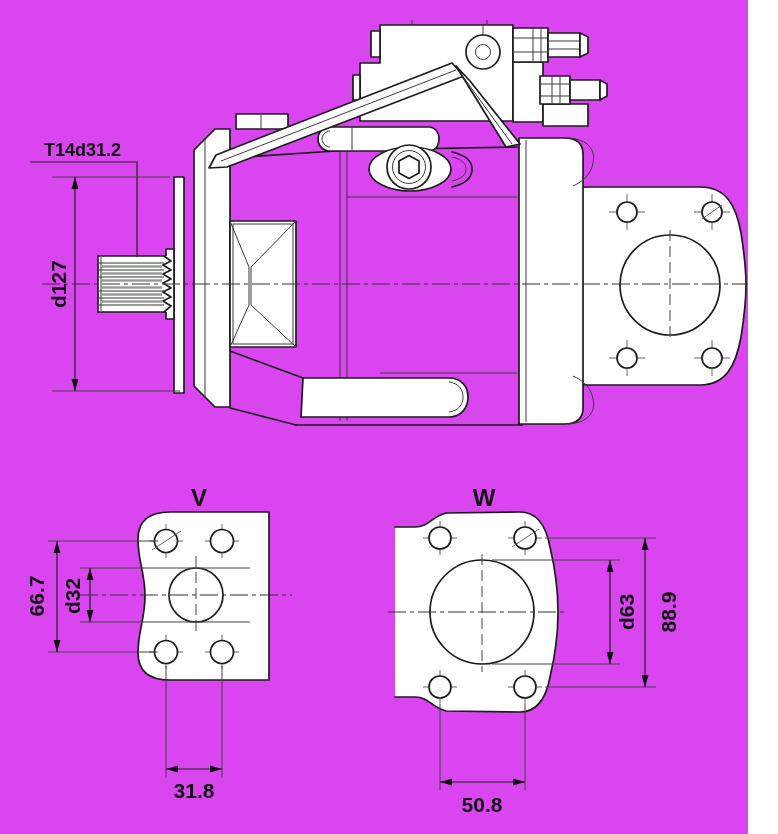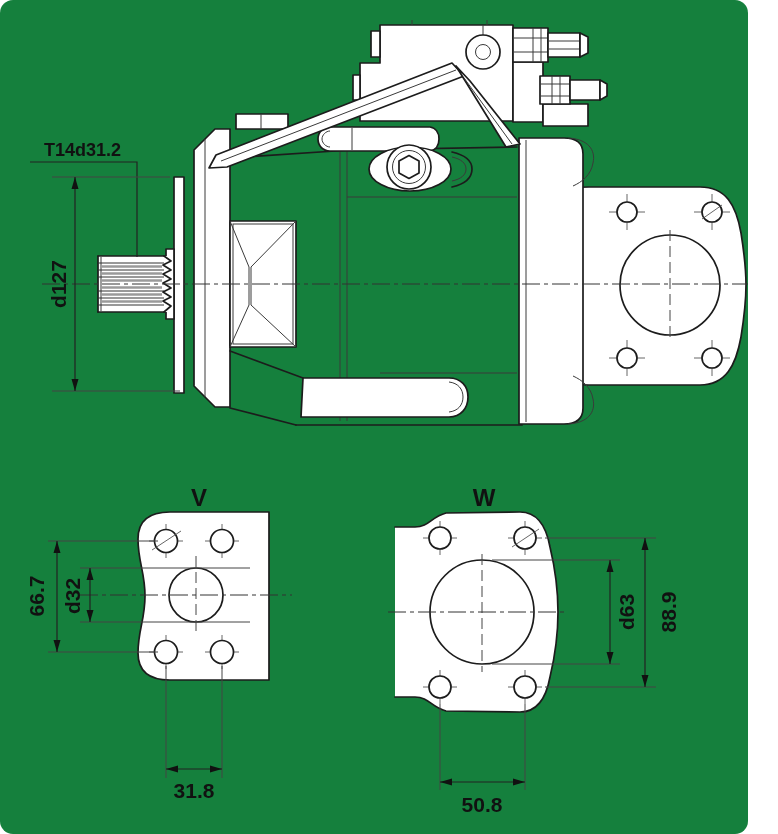--- a/index.html
+++ b/index.html
@@ -1,16 +1,16 @@
 <!DOCTYPE html>
 <html><head>
 <meta charset="utf-8">
 <style>
   html,body{margin:0;padding:0;background:#ffffff;}
-  .page{position:relative;width:748px;height:834px;background:#15803d;overflow:hidden;border-radius:13px;}
+  .page{position:relative;width:748px;height:834px;background:#d946ef;overflow:hidden;}
   svg{position:absolute;left:0;top:0;}
   text{font-family:"Liberation Sans","DejaVu Sans",sans-serif;font-weight:bold;fill:#111;}
   .t-label{font-size:18px;}
   .t-dim{font-size:21px;}
   .t-view{font-size:24px;}
   .t-face{font-size:25px;}
   .ln{stroke:#1c1c1c;stroke-width:1.7;fill:none;stroke-linejoin:round;stroke-linecap:round;}
   .lnw{stroke:#1c1c1c;stroke-width:1.7;fill:#fff;stroke-linejoin:round;}
   .thin{stroke:#3a3a3a;stroke-width:1;fill:none;}
   .xhair{stroke:#555;stroke-width:0.9;fill:none;}

